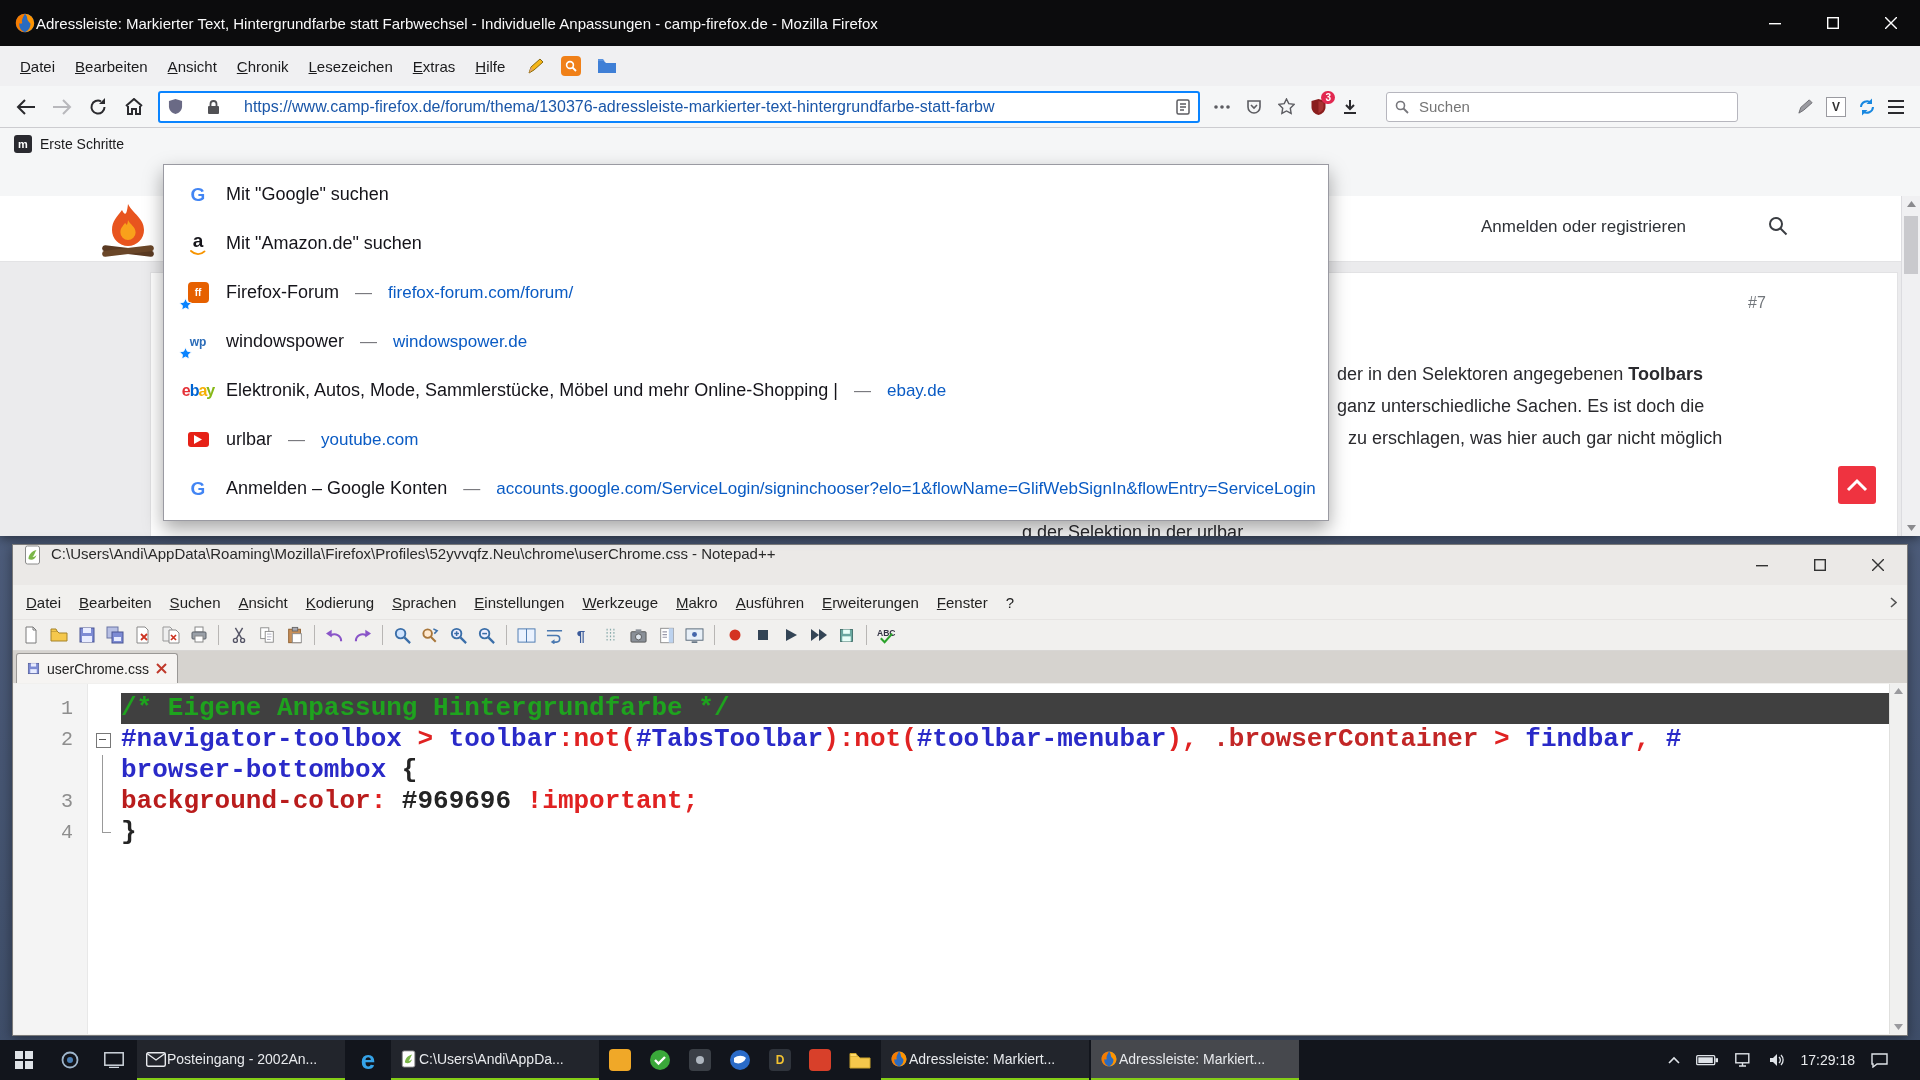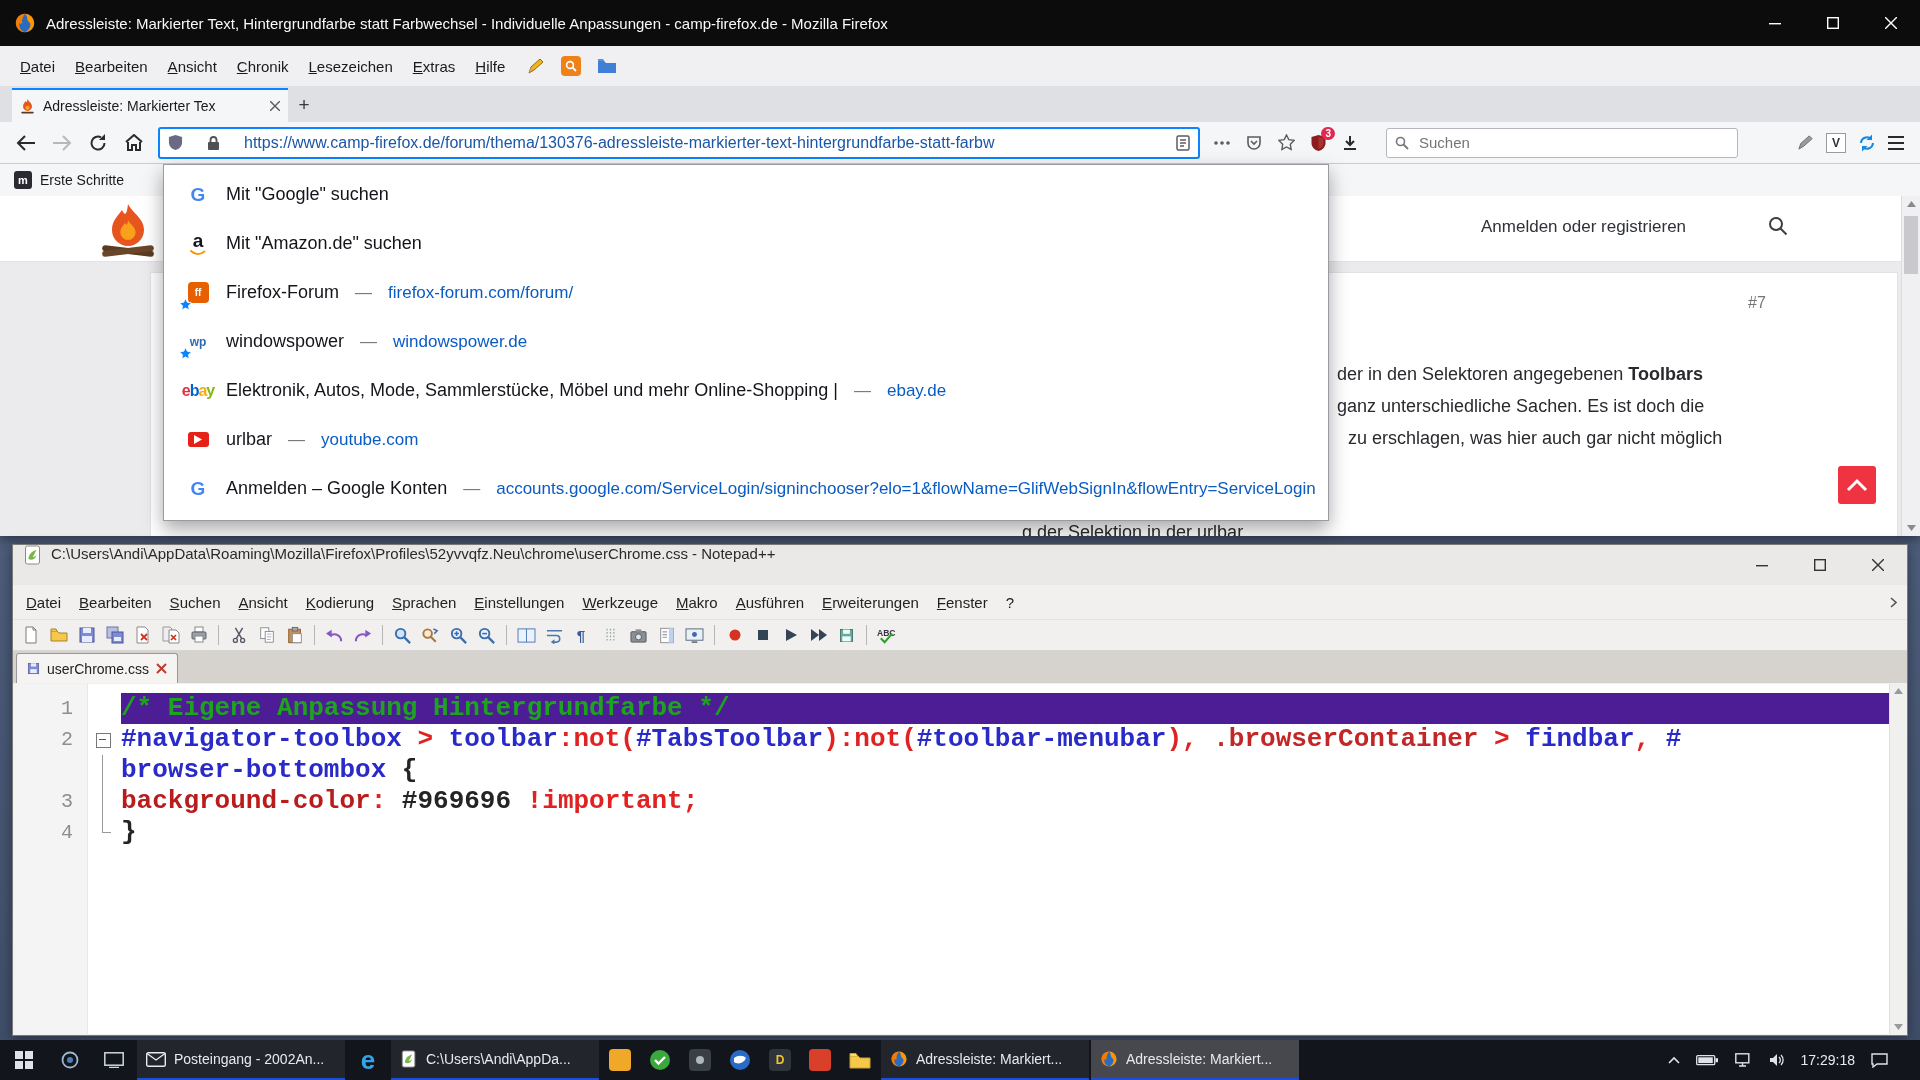--- a/index.html
+++ b/index.html
@@ -7,21 +7,21 @@
   body{width:1920px;height:1080px;overflow:hidden}
   .screen{position:relative;width:1920px;height:1080px;overflow:hidden;
     background:linear-gradient(180deg,#5c6c8d 0%,#3e4d68 100%);
     font-family:"Liberation Sans",sans-serif;color:#1a1a1c}
   svg{display:block}
   u{text-decoration:underline}
 
   
   .fx-window{position:absolute;left:0;top:0;width:1920px;height:536px;background:#f5f6f7;box-shadow:0 3px 10px rgba(0,0,0,.45)}
   .fx-titlebar{height:46px;background:#0c0c0d;display:flex;align-items:center;padding-left:14px;color:#f9f9fa;font-size:15px}
-  .fx-title{margin-left:10px;white-space:nowrap;overflow:hidden}
+  .fx-title{white-space:nowrap;overflow:hidden}
   .win-controls{margin-left:auto;display:flex;height:100%}
   .wc{width:58px;height:100%;display:flex;align-items:center;justify-content:center}
   .fx-menubar{height:40px;background:#f0f0f2;display:flex;align-items:center;padding-left:10px;font-size:15px}
   .menu-item{padding:4px 10px;white-space:nowrap}
   .mb-ext{display:flex;align-items:center;gap:16px;margin-left:12px}
   .oico{width:20px;height:20px;background:#f08018;border-radius:4px;display:flex;align-items:center;justify-content:center}
   .fx-tabbar{height:36px;background:#dfe0e3;display:flex;align-items:flex-end}
   .fx-tab{width:276px;height:34px;margin-left:12px;background:#f5f6f7;border-top:2px solid #0a84ff;display:flex;align-items:center;gap:8px;padding:0 8px;font-size:14px}
   .fx-tab-label{flex:1;white-space:nowrap;overflow:hidden}
   .newtab{width:32px;height:34px;display:flex;align-items:center;justify-content:center;font-size:19px;color:#3a3a3e}
@@ -79,42 +79,42 @@
   .ticon{width:25px;height:26px;display:flex;align-items:center;justify-content:center}
   .tsep{width:1px;height:20px;background:#b8b6b4;margin:0 4px}
   .npp-tabbar{height:32px;background:#d6d3cf;display:flex;align-items:flex-end;padding-left:3px}
   .npp-tab{height:30px;background:#f6f4f2;border:1px solid #9a9896;border-bottom:none;border-radius:3px 3px 0 0;display:flex;align-items:center;gap:7px;padding:0 10px;font-size:14px;color:#222}
   .npp-editor{position:absolute;left:1px;right:1px;top:139px;bottom:1px;background:#fff;overflow:hidden;padding-top:9px}
   .npp-editor::before{content:"";position:absolute;left:0;top:0;bottom:0;width:73px;background:#f4f4f4;border-right:1px solid #e8e8e8}
   .ed-row{display:flex;height:31px;position:relative}
   .ed-num{width:73px;text-align:right;padding-right:14px;font-family:"Liberation Mono",monospace;font-size:20px;color:#8e8e8e;background:#f4f4f4;line-height:31px;flex-shrink:0}
   .ed-fold{width:34px;position:relative;flex-shrink:0}
   .ed-code{flex:1;font-family:"Liberation Mono",monospace;font-size:26px;font-weight:bold;line-height:31px;white-space:pre}
-  .ed-row.hl .ed-code{background:#4c1d95}
+  .ed-row.hl .ed-code{background:#404040}
   .f-box::before{content:"";position:absolute;left:9px;top:9px;width:13px;height:13px;border:1px solid #777;background:#fff}
   .f-box::after{content:"";position:absolute;left:12px;top:15px;width:7px;height:1px;background:#555}
   .f-line::before{content:"";position:absolute;left:15px;top:0;height:31px;width:1px;background:#999}
   .f-end::before{content:"";position:absolute;left:15px;top:0;height:16px;width:1px;background:#999}
   .f-end::after{content:"";position:absolute;left:15px;top:15px;width:9px;height:1px;background:#999}
   .tk-comment{color:#1ea31e}
   .tk-sel{color:#2a2ac8}
   .tk-op{color:#e02222}
   .tk-cls{color:#c22626}
   .tk-prop{color:#b91c1c}
   .tk-val{color:#242424}
   .tk-imp{color:#e02222}
   .tk-brace{color:#242424}
   .npp-scroll{position:absolute;right:1px;top:139px;bottom:1px;width:17px;background:#f0f0ef;border-left:1px solid #e0e0de}
 
   
   .taskbar{position:absolute;left:0;bottom:0;width:1920px;height:40px;background:#12151c;display:flex;align-items:stretch;color:#e8eaed;font-size:14px;z-index:50}
   .tb-btn{display:flex;align-items:center;justify-content:center}
   .tb-start{width:48px}
   .tb-ic{width:44px}
-  .tb-task{width:208px;display:flex;align-items:center;gap:8px;padding:0 9px;background:rgba(255,255,255,.07);border-bottom:2px solid #1d4ed8;margin:0 1px;overflow:hidden;flex-shrink:0}
+  .tb-task{width:208px;display:flex;align-items:center;gap:1px;padding:0 9px;background:rgba(255,255,255,.07);border-bottom:2px solid #84cc16;margin:0 1px;overflow:hidden;flex-shrink:0}
   .tb-task.active{background:rgba(255,255,255,.22)}
   .tb-task-label{white-space:nowrap;overflow:hidden;font-size:14px}
   .tb-small{width:40px;display:flex;align-items:center;justify-content:center}
   .sm-sq{width:22px;height:22px;border-radius:4px;display:flex;align-items:center;justify-content:center;font-size:12px;font-weight:bold}
   .tb-tray{margin-left:auto;display:flex;align-items:center;gap:16px;padding:0 8px}
   .tb-clock{font-size:14px}
   .tb-showdesk{width:8px;border-left:1px solid #3a3f48}
   .edge-e{font-size:26px;font-weight:bold;color:#35a3e8;line-height:1}
 </style>
 </head>
@@ -175,38 +175,20 @@
           </span>
         <span>
             <svg width="20" height="16" viewBox="0 0 20 16">
               <path d="M1 3h6l2 2h10v10H1z" fill="#3f7fd6"></path>
               <path d="M1 3V1h5l1.5 2" fill="#5a93e0"></path>
             </svg>
           </span>
       </span>
     </nav>
 
-    <div class="fx-tabbar">
-      <div class="fx-tab">
-        <span>
-            <svg width="15" height="16" viewBox="0 0 16 18">
-              <path d="M8 1c1.5 3 5 4.5 5 8.5a5 5 0 0 1-10 0C3 7 4.5 5.5 6 3.5c.8 1.6 1.4 2 2-2.5z" fill="#e8541e"></path>
-              <circle cx="8" cy="11" r="2.4" fill="#f9a11b"></circle>
-              <rect x="1" y="15.4" width="14" height="2" rx="1" fill="#5a3a22"></rect>
-            </svg>
-          </span>
-        <span class="fx-tab-label">Adressleiste: Markierter Tex</span>
-        <span>
-            <svg width="10" height="10">
-              <path d="M0 0l10 10M10 0L0 10" stroke="#5a5a5e" stroke-width="1.4"></path>
-            </svg>
-          </span>
-      </div>
-      <span class="newtab">+</span>
-    </div>
 
     <div class="fx-navbar">
       <span class="nav-btn">
           <svg width="20" height="16" viewBox="0 0 20 16">
             <path d="M9 1L2 8l7 7M2 8h17" stroke="#2a2a2e" stroke-width="2" fill="none"></path>
           </svg>
         </span>
       <span class="nav-btn">
           <svg width="20" height="16" viewBox="0 0 20 16">
             <path d="M11 1l7 7-7 7M18 8H1" stroke="#b8b8bc" stroke-width="2" fill="none"></path>

